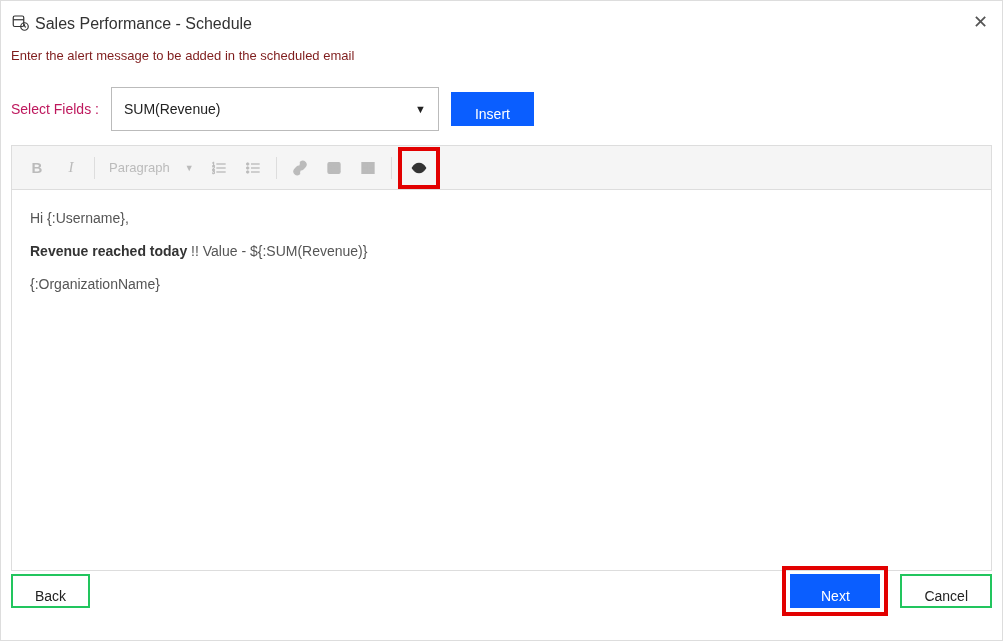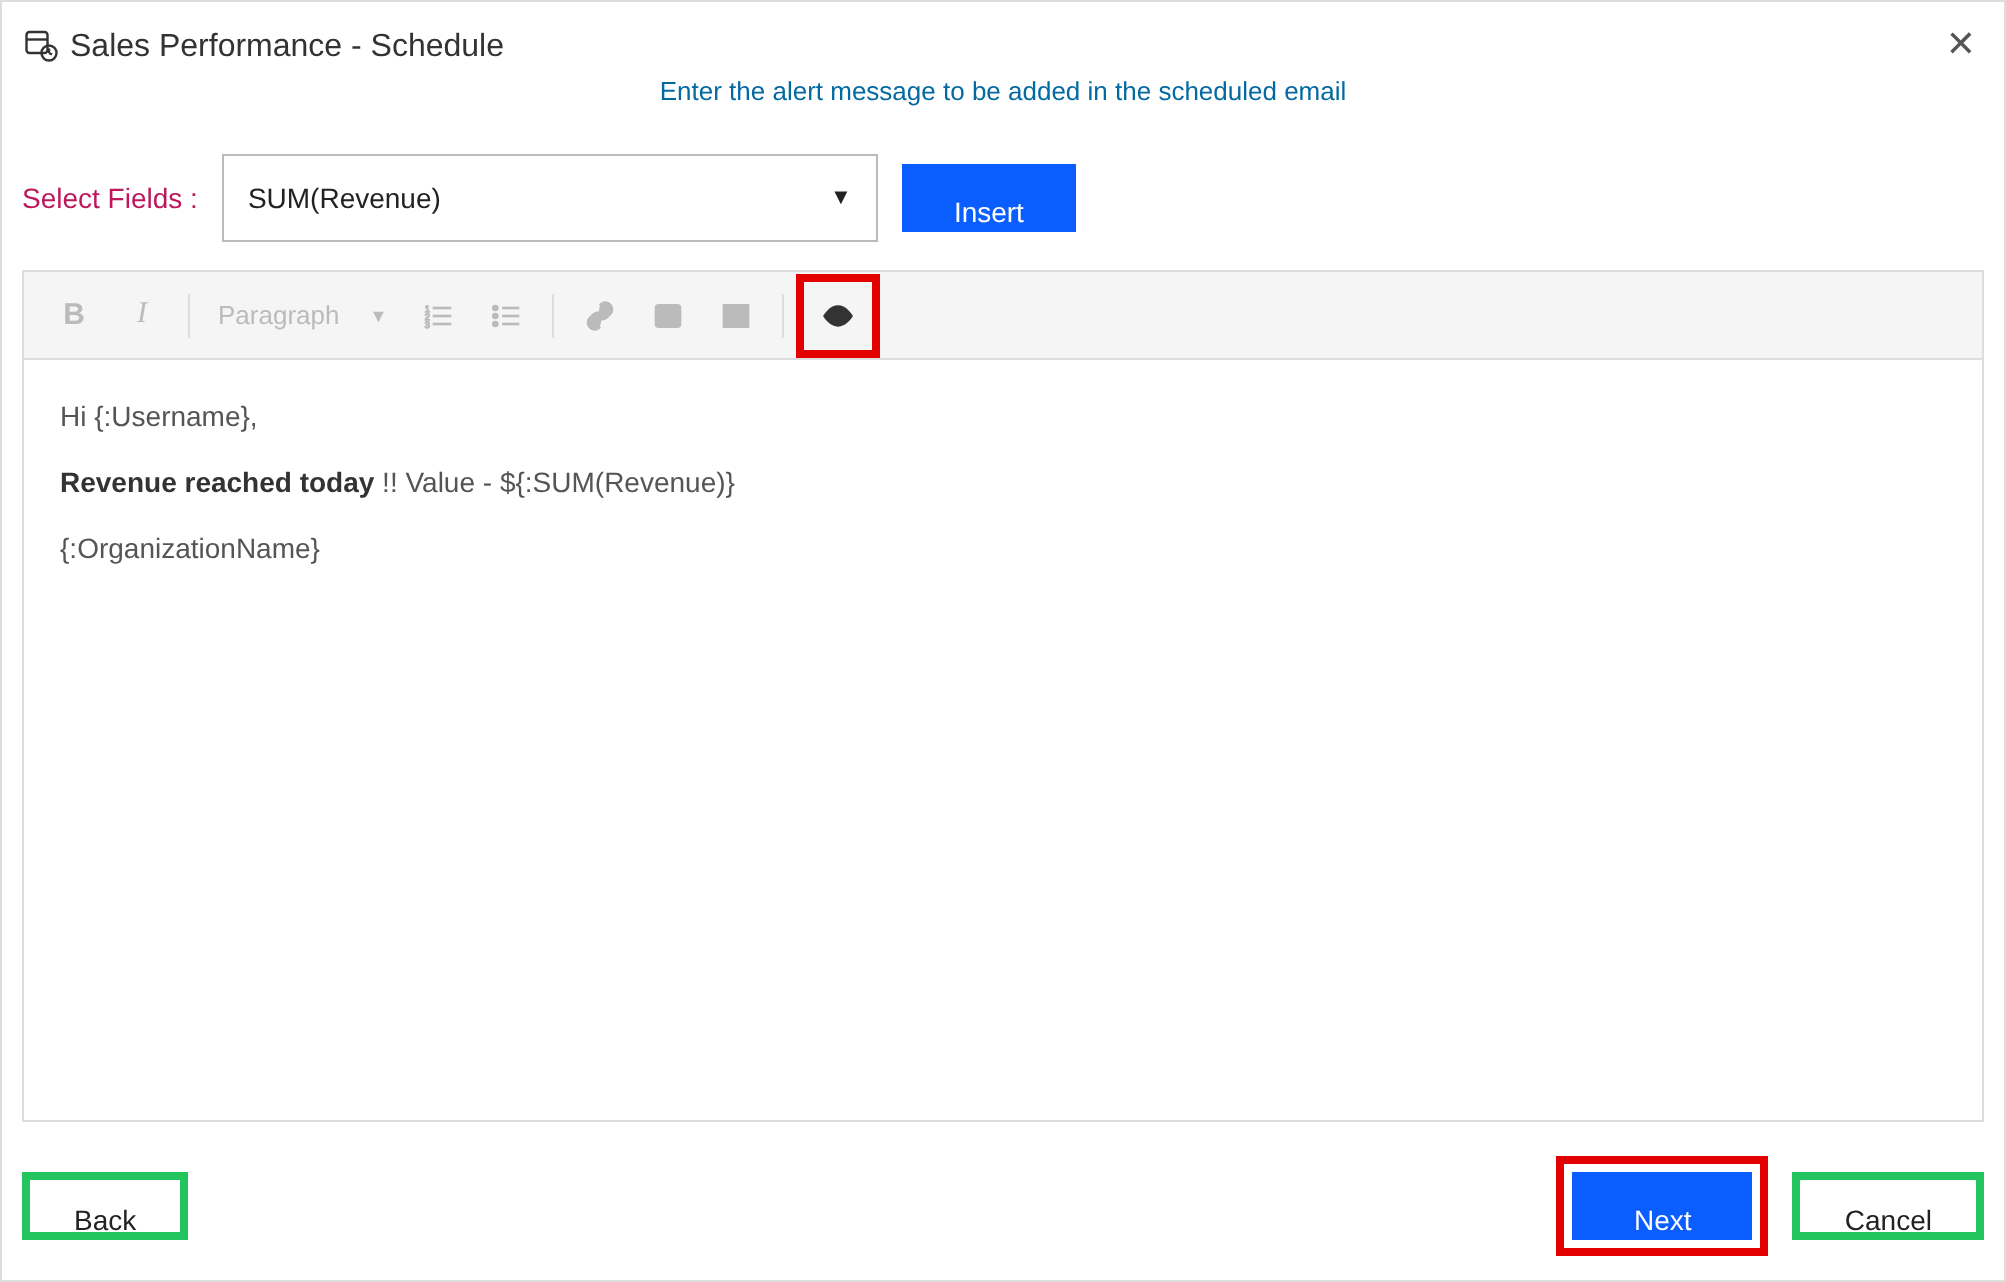--- a/index.html
+++ b/index.html
@@ -4,50 +4,50 @@
 <style>
   * { box-sizing: border-box; }
   html, body { margin:0; padding:0; font-family: "Segoe UI", Arial, sans-serif; font-size:14px; color:#222; }
   .dialog {
     width:1003px; height:641px; border:1px solid #ddd; background:#fff; position:relative; padding:12px 10px 0 10px;
   }
   .close-x { position:absolute; top:10px; right:14px; font-size:18px; color:#555; cursor:pointer; }
   .header { display:flex; align-items:center; gap:6px; }
   .header .title { font-size:16px; color:#333; }
   .header-icon svg { width:18px; height:18px; stroke:#333; }
-  .subtitle { color:#0369a1; font-size:13px; margin-top:4px; margin-bottom:24px;text-align:center; }
+  .subtitle { color:#7f1d1d; font-size:13px; margin-top:14px; margin-bottom:24px; }
   .row-fields { display:flex; align-items:center; gap:12px; margin-bottom:14px; }
   .row-fields .label { color:#be185d; }
   .select {
     width:328px; height:44px; border:1px solid #bbb; border-radius:0; background:#fff;
     display:flex; align-items:center; justify-content:space-between; padding:0 12px; cursor:pointer;
   }
   .select .caret { font-size:11px; color:#222; }
-  .btn { height:34px; padding:12px 22px; border:4px solid #22c55e; background:#fff; color:#222; font-size:14px; border-radius:0; cursor:pointer; }
+  .btn { height:34px; padding:12px 22px; border:2px solid #22c55e; background:#fff; color:#222; font-size:14px; border-radius:0; cursor:pointer; }
   .btn.primary { background:#0a5eff; border-color:#0a5eff; color:#fff; }
   .editor-wrap { border:1px solid #ddd; }
   .toolbar {
     height:44px; background:#f5f5f5; border-bottom:1px solid #ddd; display:flex; align-items:center; padding:0 10px; gap:4px; position:relative;
   }
   .tbtn {
     width:30px; height:30px; display:flex; align-items:center; justify-content:center;
     color:#bbb; font-size:15px; cursor:pointer; border-radius:3px;
   }
   .tbtn.text { width:auto; padding:0 6px; gap:15px; font-size:13px; }
   .tbtn svg { width:16px; height:16px; fill:#bbb; stroke:#bbb; }
   .tbtn .mini-caret { font-size:9px; }
   .sep { width:1px; height:22px; background:#ddd; margin:0 4px; }
   .highlight-box { border:4px solid #e20000; padding:2px; margin-left:-2px; }
   .highlight-box .tbtn { color:#333; }
   .highlight-box .tbtn svg { fill:#333; stroke:#333; }
   .editor-body { padding:18px 18px; height:380px; overflow:auto; }
   .editor-body p { margin:0 0 12px 0; color:#555; font-size:14px; line-height:1.5; }
   .editor-body .bold-run { font-weight:600; color:#333; }
   .footer {
-    position:absolute; left:10px; right:10px; bottom:12px; display:flex; align-items:center; justify-content:space-between;
+    position:absolute; left:10px; right:10px; bottom:24px; display:flex; align-items:center; justify-content:space-between;
   }
   .footer .right { display:flex; gap:12px; align-items:center; }
   .hl-wrap { display:inline-flex; border:4px solid #e20000; padding:4px; }
   .hl-wrap .btn { margin:0; }
 </style>
 </head>
 <body>
 
 <div class="dialog">
 

